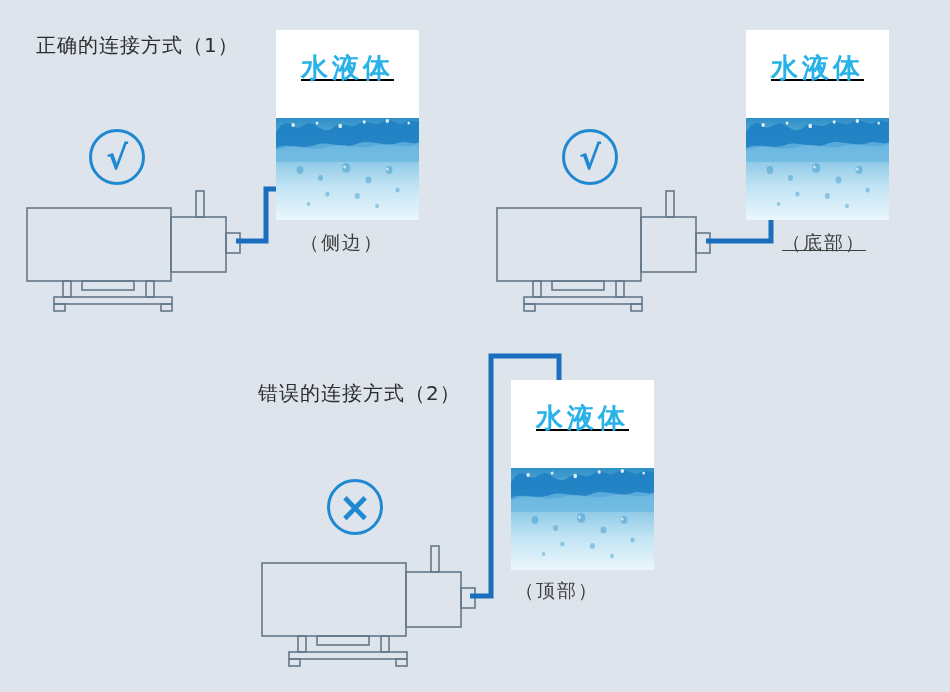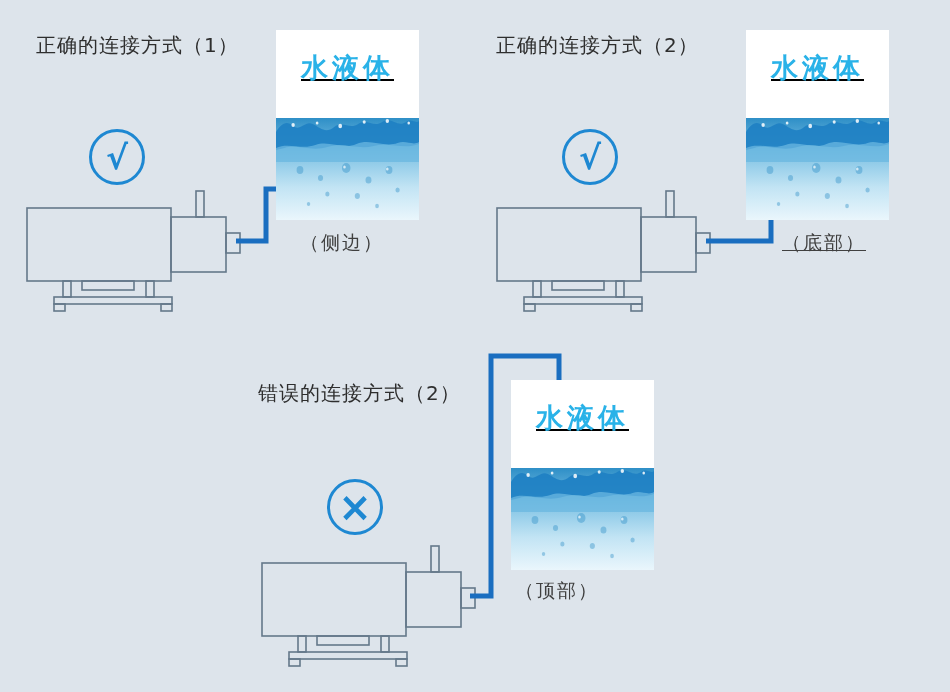--- a/index.html
+++ b/index.html
@@ -122,21 +122,20 @@
             <circle cx="118" cy="88" r="2.2"></circle>
         </g>
         <circle cx="80" cy="49" r="1.5" fill="#fff" opacity="0.7"></circle>
           <circle cx="130" cy="51" r="1.5" fill="#fff" opacity="0.7"></circle>
       </svg>
     </div>
   </div>
 
   <div class="pos-label" style="left:300px; top:230px;">（侧边）</div>
 
-  <div class="title" style="left:496px; top:32px;">正确的连接方式（2）</div>
 
   <div class="mark" style="left:562px; top:129px;">
     <span>√</span>
   </div>
 
   <svg class="pump" style="left:496px; top:183px;" width="240" height="132" viewBox="0 0 240 132">
     <g fill="none" stroke="#64788a" stroke-width="1.6">
       <rect x="1" y="25" width="144" height="73"></rect>
       <rect x="145" y="34" width="55" height="55"></rect>
       <rect x="200" y="50" width="14" height="20"></rect>

